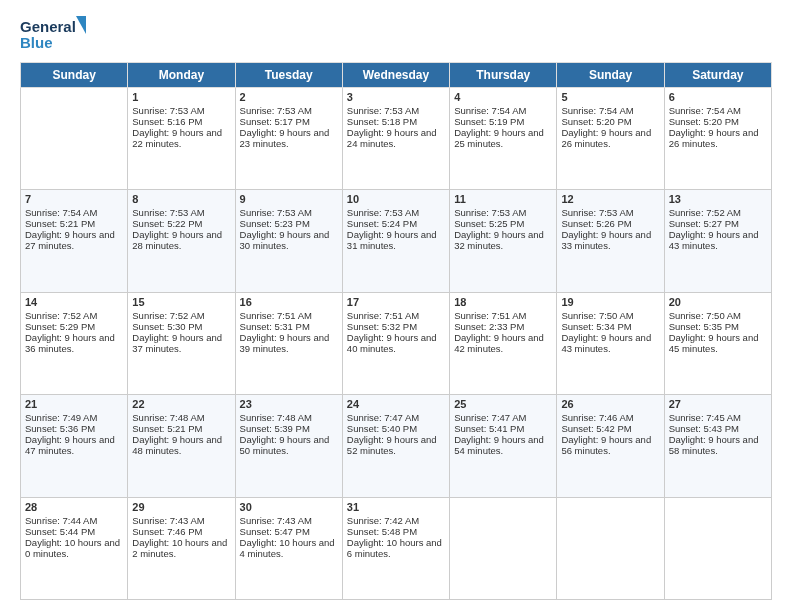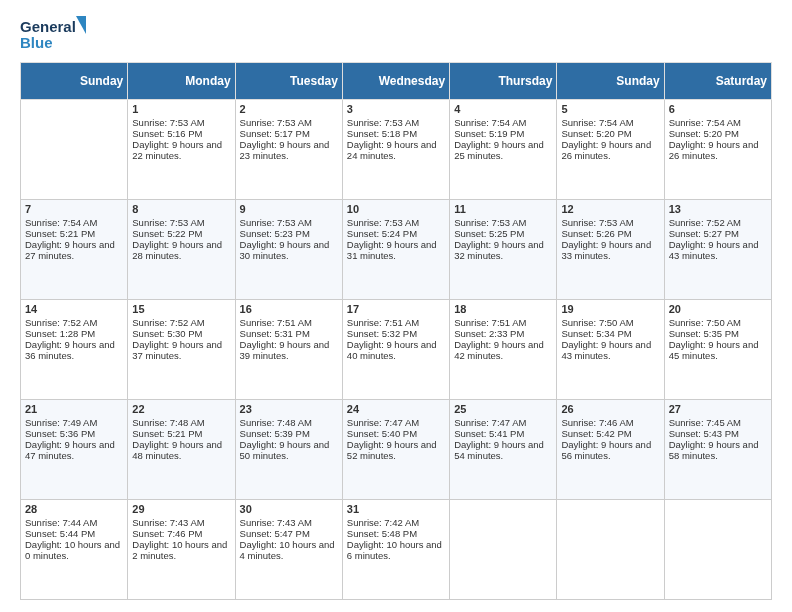--- a/index.html
+++ b/index.html
@@ -43,22 +43,22 @@
     .calendar-table {
       width: 100%;
       border-collapse: collapse;
       flex: 1;
     }
     .calendar-table th {
       background-color: #2e6da4;
       color: #fff;
       font-size: 12px;
       font-weight: bold;
-      padding: 11px 4px;
-      text-align: right;
+      padding: 5px 4px;
+      text-align: center;
       border: 1px solid #ddd;
     }
     .calendar-table td {
       border: 1px solid #ccc;
       vertical-align: top;
       padding: 3px 4px;
       font-size: 9.5px;
       color: #333;
       width: calc(100% / 7);
       height: 88px;
@@ -190,21 +190,21 @@
             <span class="day-num">13</span>
             <div>Sunrise: 7:52 AM</div>
             <div>Sunset: 5:27 PM</div>
             <div>Daylight: 9 hours and 43 minutes.</div>
           </td>
         </tr>
         <tr>
           <td>
             <span class="day-num">14</span>
             <div>Sunrise: 7:52 AM</div>
-            <div>Sunset: 1:28 PM</div>
+            <div>Sunset: 5:29 PM</div>
             <div>Daylight: 9 hours and 36 minutes.</div>
           </td>
           <td>
             <span class="day-num">15</span>
             <div>Sunrise: 7:52 AM</div>
             <div>Sunset: 5:30 PM</div>
             <div>Daylight: 9 hours and 37 minutes.</div>
           </td>
           <td>
             <span class="day-num">16</span>

